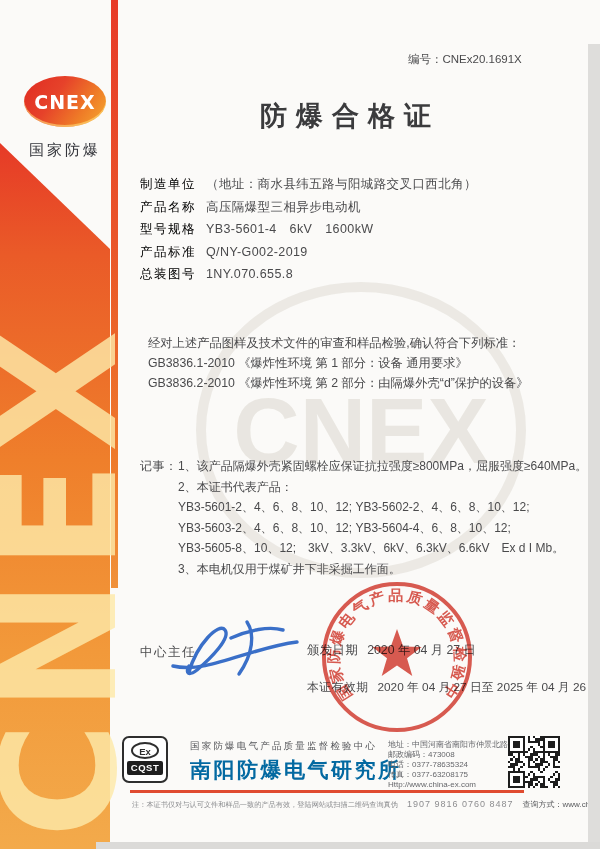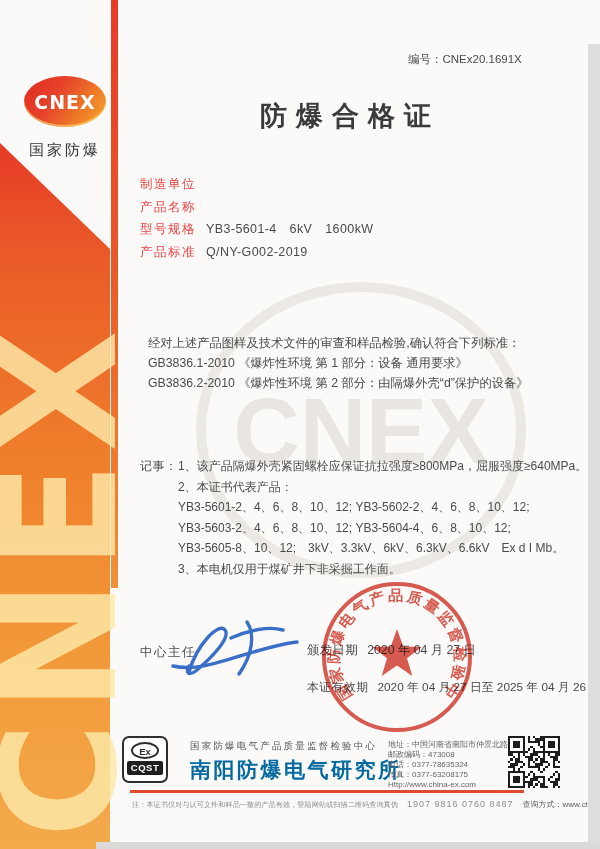--- a/index.html
+++ b/index.html
@@ -40,21 +40,21 @@
   .logo-caption{margin-top:14px;font-size:15px;letter-spacing:3px;color:#33343a;font-weight:500;white-space:nowrap;}
   
   .cert-no{position:absolute;left:408px;top:52px;font-size:11.5px;color:#4a4a4c;z-index:2;white-space:nowrap;}
   .title{
     position:absolute;left:130px;top:98px;width:440px;z-index:2;
     text-align:center;font-size:27px;font-weight:bold;letter-spacing:9px;color:#3b3b3d;
   }
   
   .fields{position:absolute;left:140px;top:177px;width:440px;z-index:2;font-size:12.5px;}
   .field-row{display:flex;margin-bottom:7px;line-height:15.5px;white-space:nowrap;}
-  .field-label{width:66px;flex:none;letter-spacing:1.5px;color:#ef4444;}
+  .field-label{width:66px;flex:none;letter-spacing:1.5px;color:#000000;}
   .field-value{letter-spacing:.4px;}
   .field-extra{letter-spacing:.4px;}
   
   .statement{position:absolute;left:148px;top:333px;width:428px;z-index:2;font-size:12.3px;line-height:20px;}
   .statement div{white-space:nowrap;}
   
   .notes{position:absolute;left:140px;top:456px;width:436px;z-index:2;font-size:12px;line-height:20.5px;display:flex;}
   .notes-label{flex:none;width:38px;letter-spacing:.5px;}
   .note-lines{flex:1;}
   .note-line{white-space:nowrap;}
@@ -113,44 +113,56 @@
 <div class="cert-no">
   <span>编号：</span><span>CNEx20.1691X</span>
 </div>
 <div class="title">防爆合格证</div>
 
 <div class="fields">
 
     <div class="field-row">
       <div class="field-label">制造单位</div>
       <div class="field-value-wrap">
+        <div class="field-extra">（地址：商水县纬五路与阳城路交叉口西北角）</div>
       </div>
     </div>
 
     <div class="field-row">
       <div class="field-label">产品名称</div>
+      <div class="field-value-wrap">
+        <div class="field-value">高压隔爆型三相异步电动机</div>
+
+      </div>
     </div>
 
     <div class="field-row">
       <div class="field-label">型号规格</div>
       <div class="field-value-wrap">
         <div class="field-value">YB3-5601-4　6kV　1600kW</div>
 
       </div>
     </div>
 
 
     <div class="field-row">
       <div class="field-label">产品标准</div>
       <div class="field-value-wrap">
         <div class="field-value">Q/NY-G002-2019</div>
 
       </div>
     </div>
 
+    <div class="field-row">
+      <div class="field-label">总装图号</div>
+      <div class="field-value-wrap">
+        <div class="field-value">1NY.070.655.8</div>
+
+      </div>
+    </div>
   </div>
 
 <div class="statement">
   <div>经对上述产品图样及技术文件的审查和样品检验,确认符合下列标准：</div>
   <div>
 
       <div>GB3836.1-2010 《爆炸性环境 第 1 部分：设备 通用要求》</div>
 
       <div>GB3836.2-2010 《爆炸性环境 第 2 部分：由隔爆外壳“d”保护的设备》</div>
     </div>

